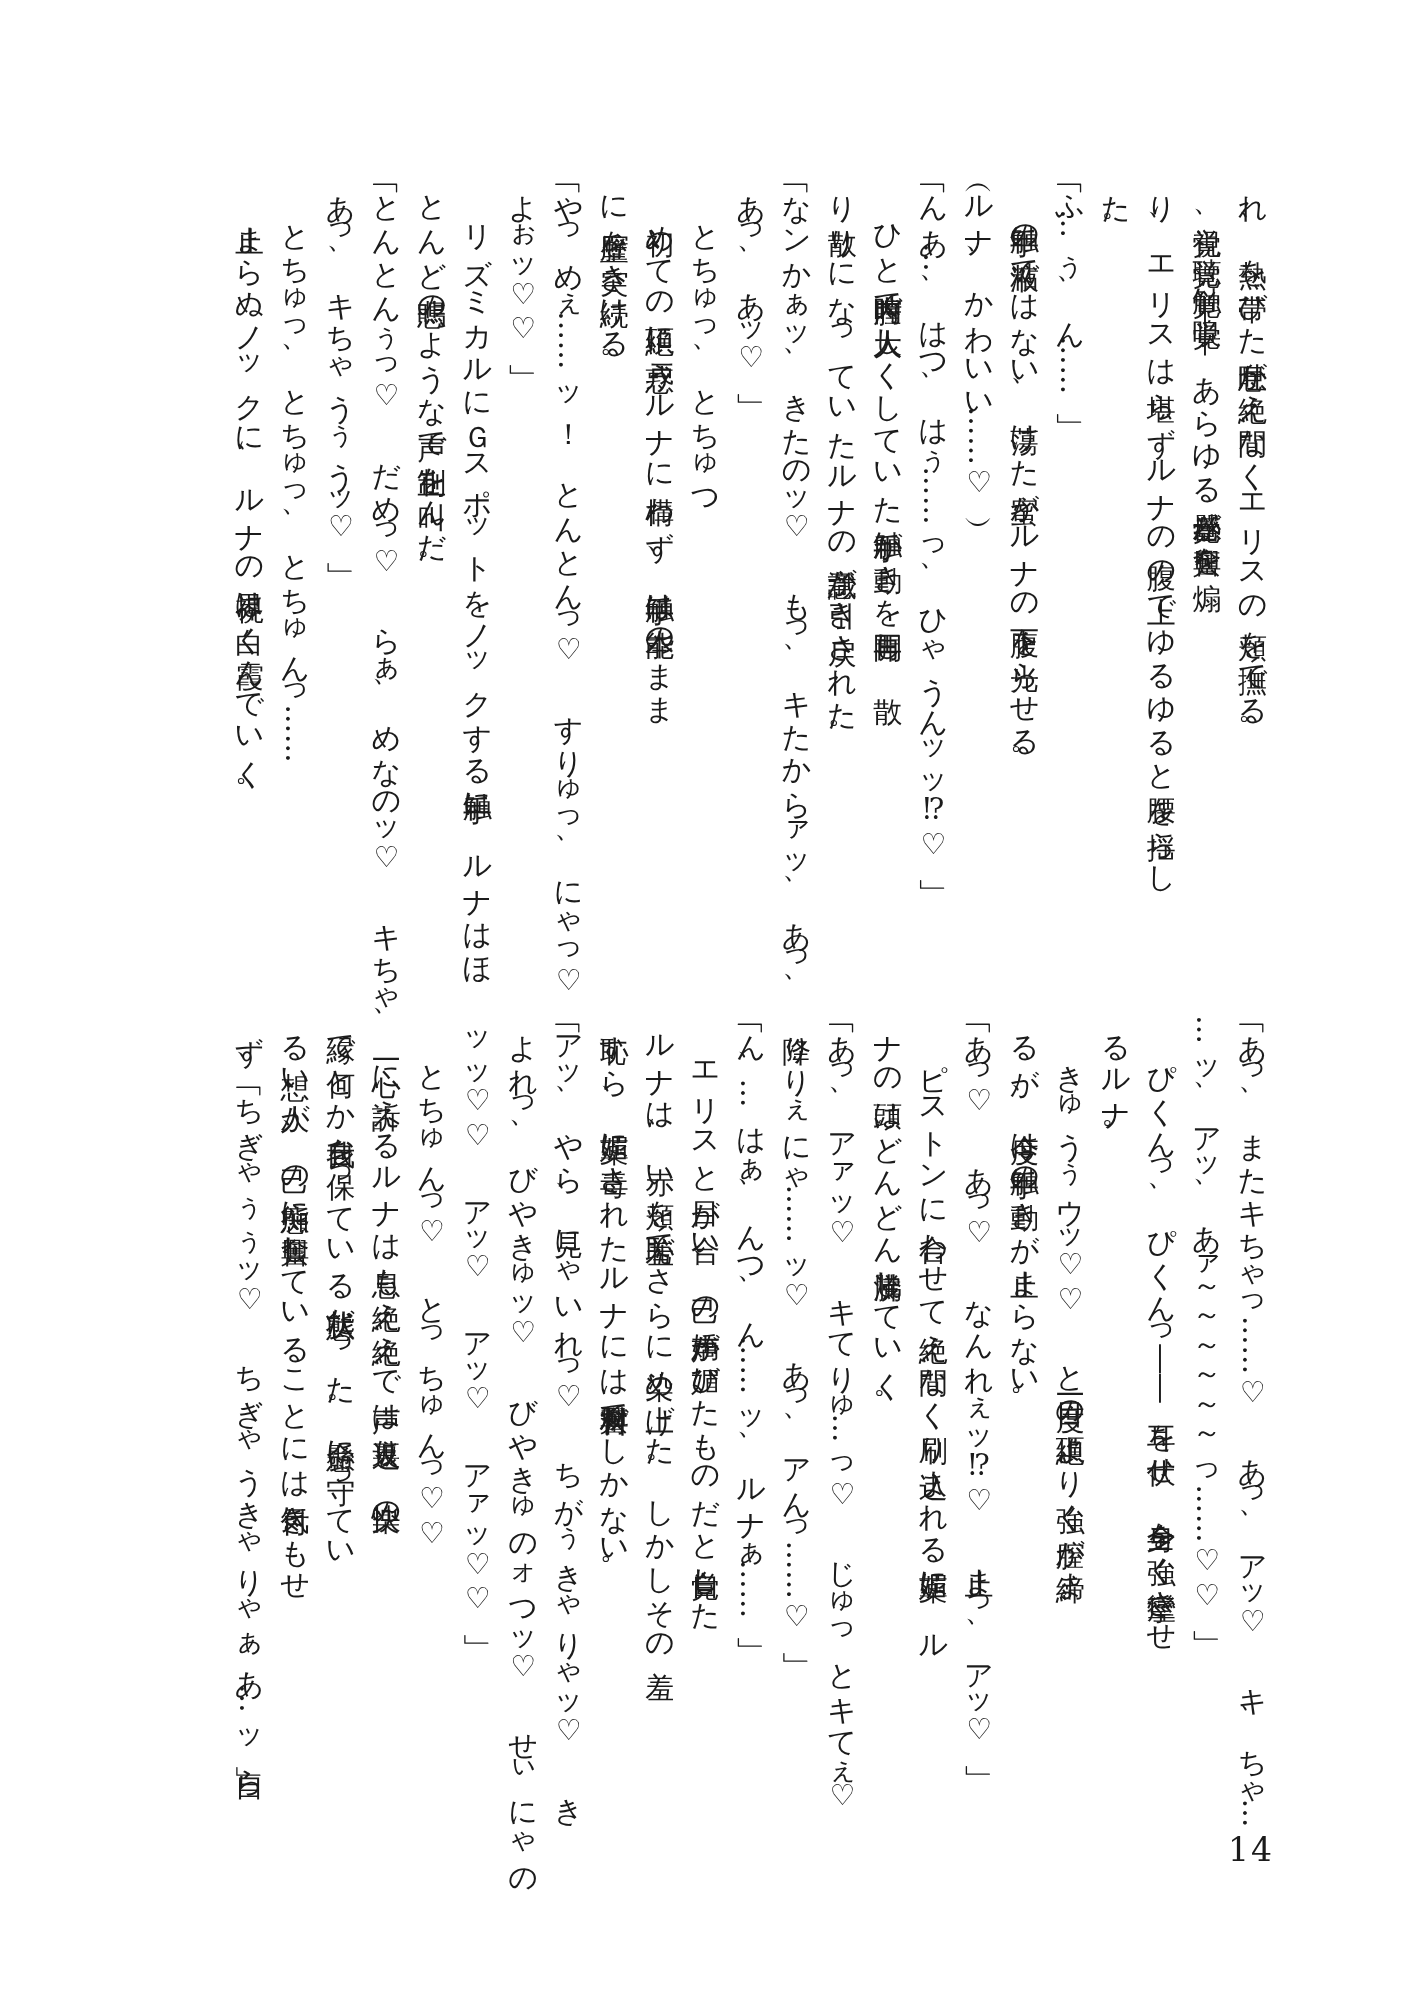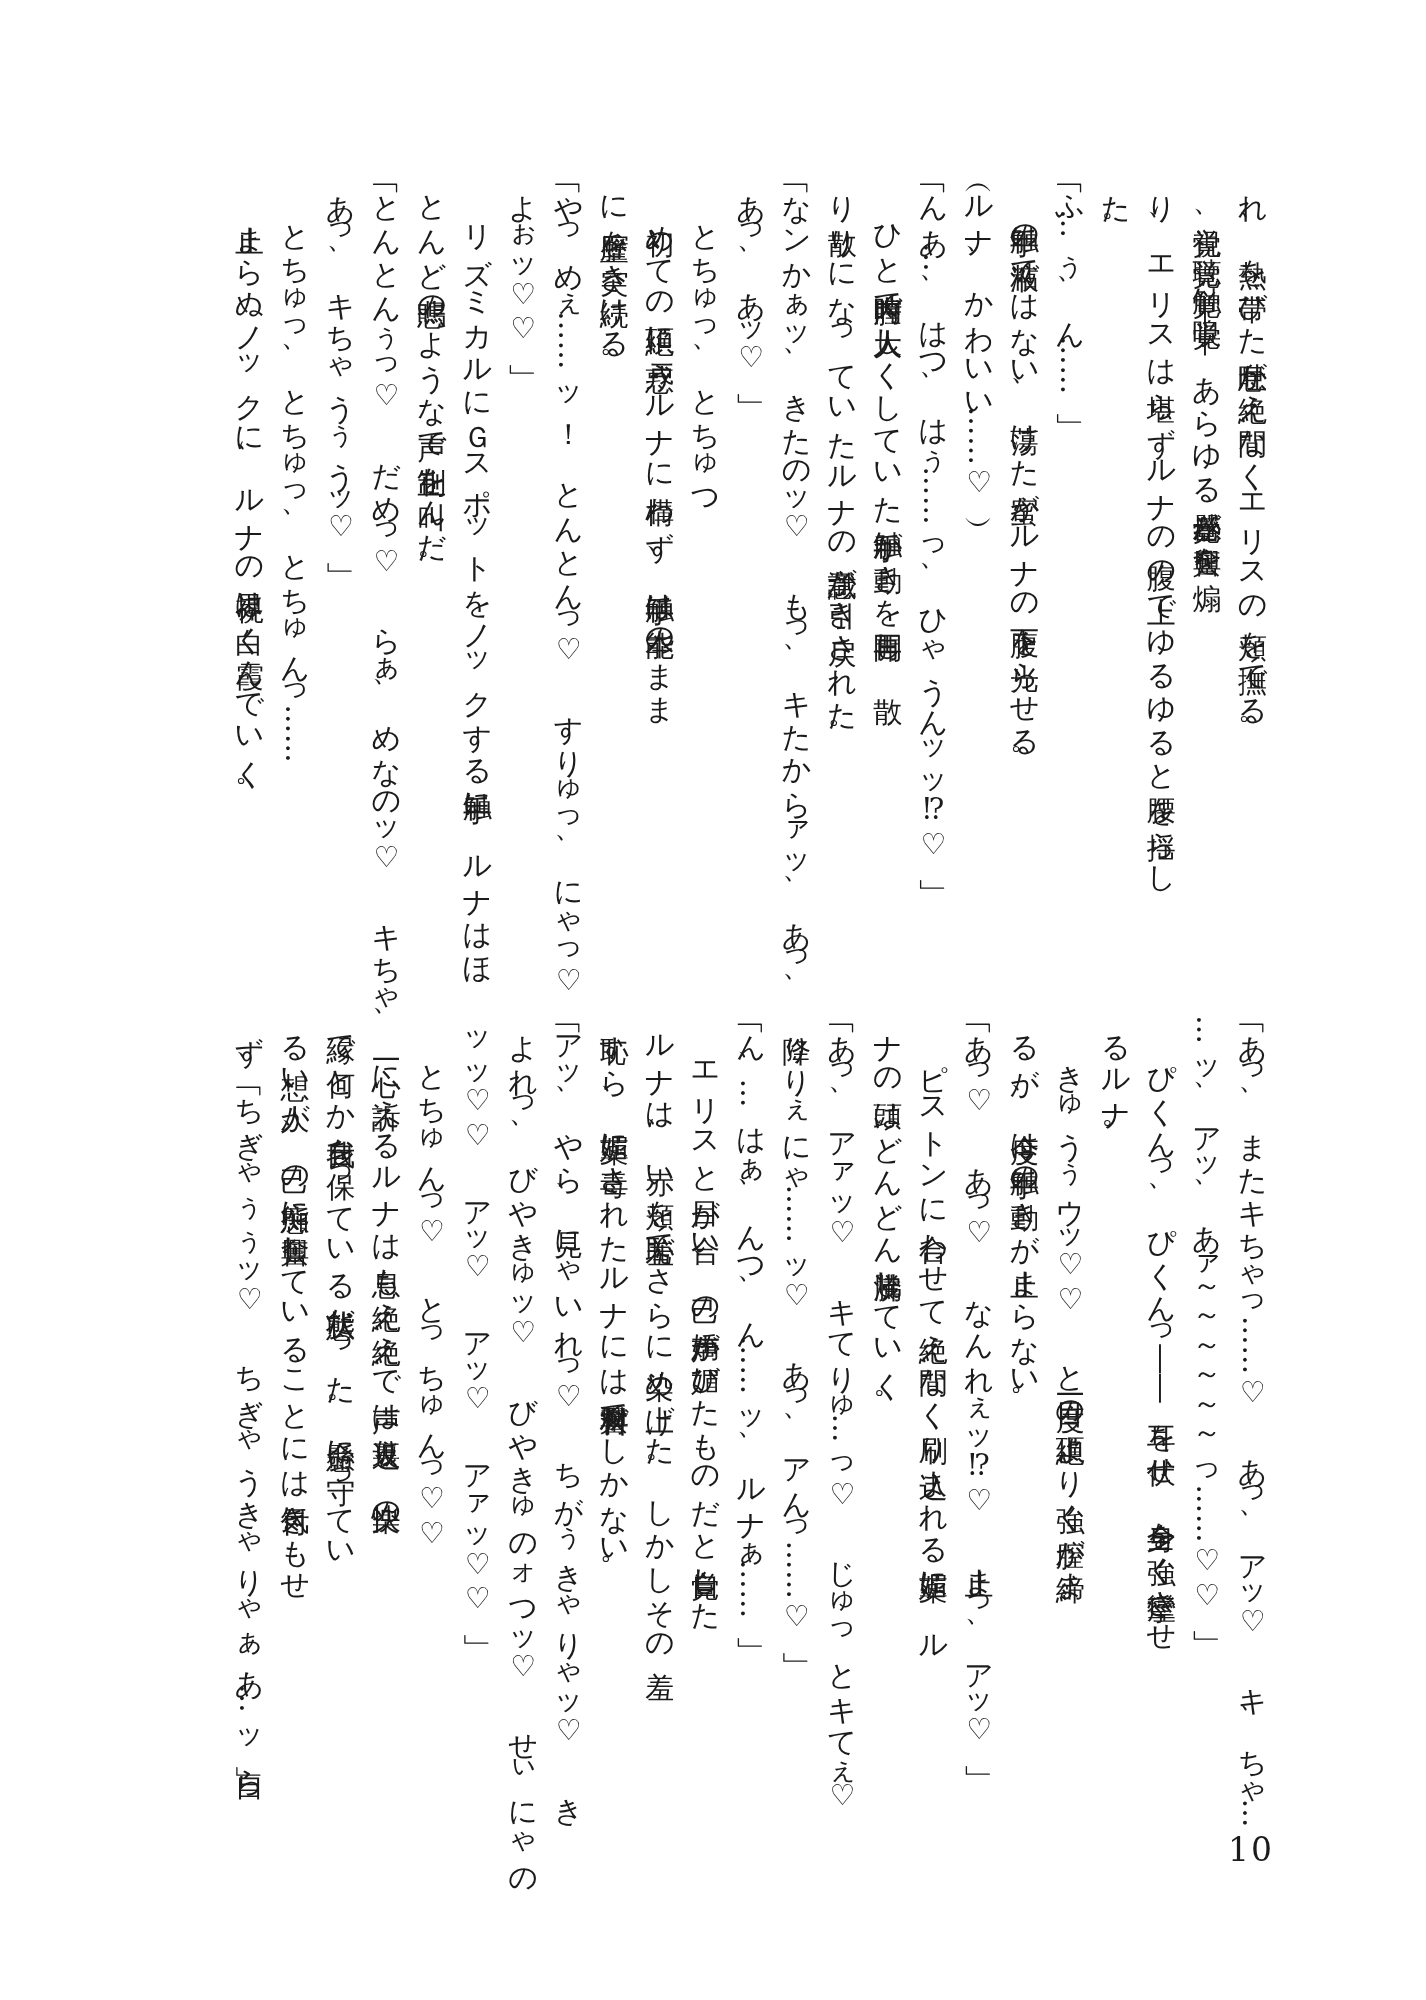--- a/index.html
+++ b/index.html
@@ -93,15 +93,15 @@
     <p>「アッ、やら、見にゃいれっ♡　ちがぅきゃりゃッ♡　き</p>
     <p>よれっ、びやきゅッ♡　びやきゅのォつッ♡　せぃにゃの</p>
     <p>ッッ♡♡　アッ♡　アッ♡　アァッ♡♡」</p>
     <p>　とちゅんっ♡　とっちゅんっ♡♡</p>
     <p>　一心に訴えるルナは息も絶え絶えで声は裏返り、快楽の</p>
     <p>縁で何とか自我を保っている状態だった。懸命に守ってい</p>
     <p>る想い人が、己の痴態に興奮していることには気付きもせ</p>
     <p>ず、「ちぎゃぅぅッ♡　ちぎゃうきゃりゃぁあ…ッ」自ら</p>
   </div>
 
-  <div id="page-number">10</div>
+  <div id="page-number">14</div>
 
 </div>
 
 </body></html>

